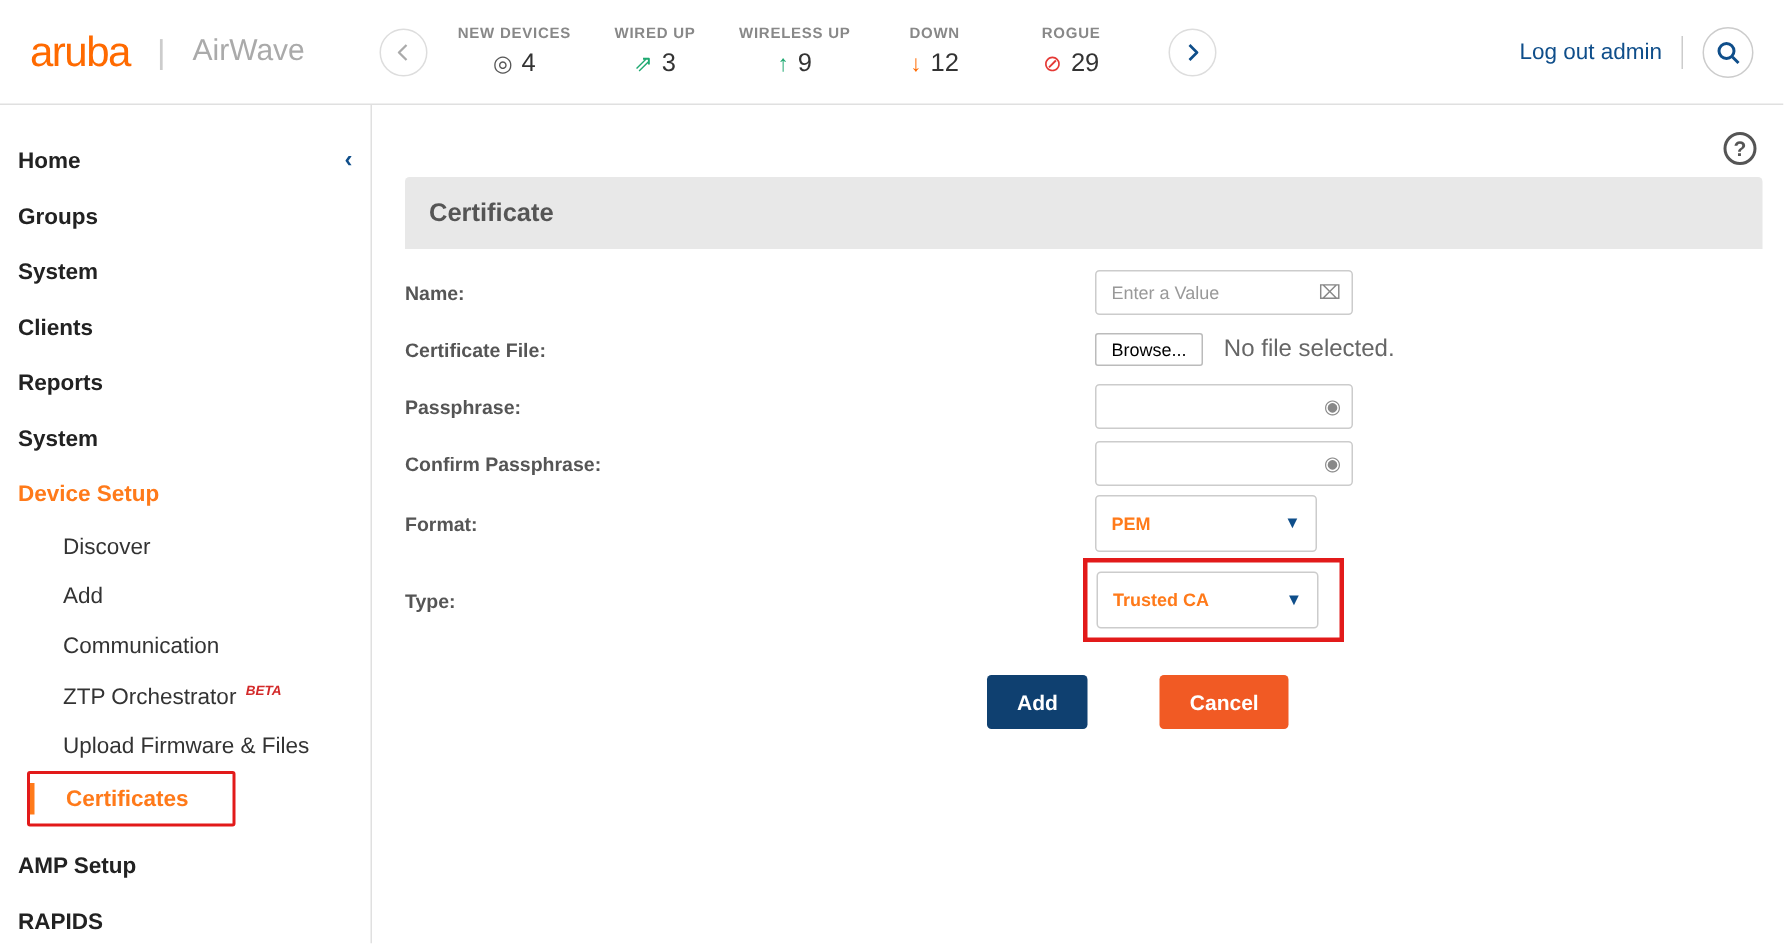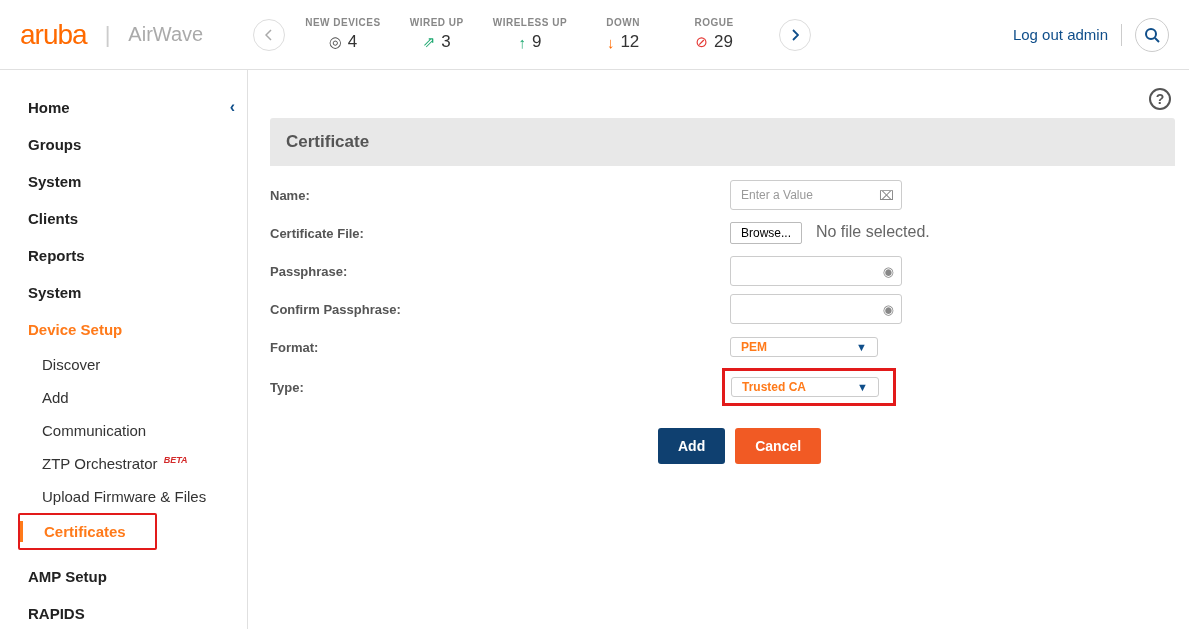--- a/index.html
+++ b/index.html
@@ -24,21 +24,21 @@
   .ic-down { color: #ff6a00; }
   .ic-rogue { color: #e53935; }
   
   .header-right { margin-left: auto; display: flex; align-items: center; gap: 13px; }
   .logout { color: #0f4e8a; font-size: 15px; cursor: pointer; }
   .vdiv { width: 1px; height: 22px; background: #ccc; }
   .search-btn { width: 34px; height: 34px; border: 1px solid #ccc; border-radius: 50%; display: flex; align-items: center; justify-content: center; color: #0f4e8a; cursor: pointer; }
   
   .body { display: flex; height: calc(629px - 70px); }
   .sidebar { width: 248px; border-right: 1px solid #e0e0e0; padding: 18px 0; }
-  .sb-item { padding: 10px 12px; font-size: 15px; font-weight: 700; color: #222; cursor: pointer; display: flex; justify-content: space-between; align-items: center; margin-left: 16px; }
+  .sb-item { padding: 10px 12px; font-size: 15px; font-weight: 700; color: #222; cursor: pointer; display: flex; justify-content: space-between; align-items: center; }
   .sb-item.active { color: #ff7a1a; }
   .collapse-caret { color: #0f4e8a; font-size: 16px; font-weight: 700; }
   
   .sub-items { padding-left: 30px; }
   .sub-item { padding: 8px 12px; font-size: 15px; color: #333; cursor: pointer; font-weight: 400; position: relative; }
   .sub-item.highlighted { color: #ff7a1a; font-weight: 700; }
   .sub-item .bar { position: absolute; left: 0; top: 6px; bottom: 6px; width: 3px; background: #ff7a1a; }
   .beta { color: #d32a2a; font-size: 9px; font-style: italic; font-weight: 700; margin-left: 2px; vertical-align: super; }
   .red-box { border: 2px solid #e21a1a; border-radius: 2px; }
   .cert-box { margin-left: 18px; margin-right: 90px; padding: 0; }
@@ -54,29 +54,29 @@
   .row-lbl { width: 460px; font-size: 13px; font-weight: 700; color: #555; }
   .row-ctl { flex: 0 0 auto; }
   
   .txt-input { width: 172px; height: 30px; border: 1px solid #ccc; border-radius: 3px; padding: 0 26px 0 10px; font-size: 12px; color: #333; }
   .txt-input::placeholder { color: #999; }
   .input-wrap { position: relative; display: inline-block; }
   .input-ic { position: absolute; right: 8px; top: 50%; transform: translateY(-50%); color: #888; font-size: 13px; pointer-events: none; }
   
   .browse-btn { height: 22px; border: 1px solid #bbb; background: #fff; font-size: 12px; padding: 0 10px; cursor: pointer; border-radius: 2px; }
   .file-txt { font-size: 16px; color: #666; margin-left: 10px; }
-  .select { width: 148px; height: 20px; border: 1px solid #ccc; border-radius: 3px; background: #fff; display: flex; align-items: center; justify-content: space-between; padding: 0 10px; cursor: pointer; }
+  .select { width: 148px; height: 38px; border: 1px solid #ccc; border-radius: 3px; background: #fff; display: flex; align-items: center; justify-content: space-between; padding: 0 10px; cursor: pointer; }
   .select-val { font-size: 12px; font-weight: 700; color: #ff7a1a; }
   .select-caret { color: #0f4e8a; font-size: 11px; }
   .type-box { border: 3px solid #e21a1a; padding: 6px 14px 6px 6px; display: inline-flex; align-items: center; margin-left: -8px; }
   
   .btn-row { display: flex; gap: 10px; margin-top: 22px; margin-left: 388px; }
   .btn { height: 36px; padding: 0 20px; border: none; border-radius: 3px; font-size: 14px; font-weight: 700; cursor: pointer; color: #fff; }
   .btn-add { background: #0f4070; }
-  .btn-cancel { background: #f15a24; }
+  .btn-cancel { background: #f15a24; margin-left: 38px; }
 </style>
 </head>
 <body>
 
 <div class="header">
   <span class="logo">aruba</span>
   <span class="logo-div">|</span>
   <span class="logo-sub">AirWave</span>
 
   <div class="nav-arrow nav-arrow-left">

